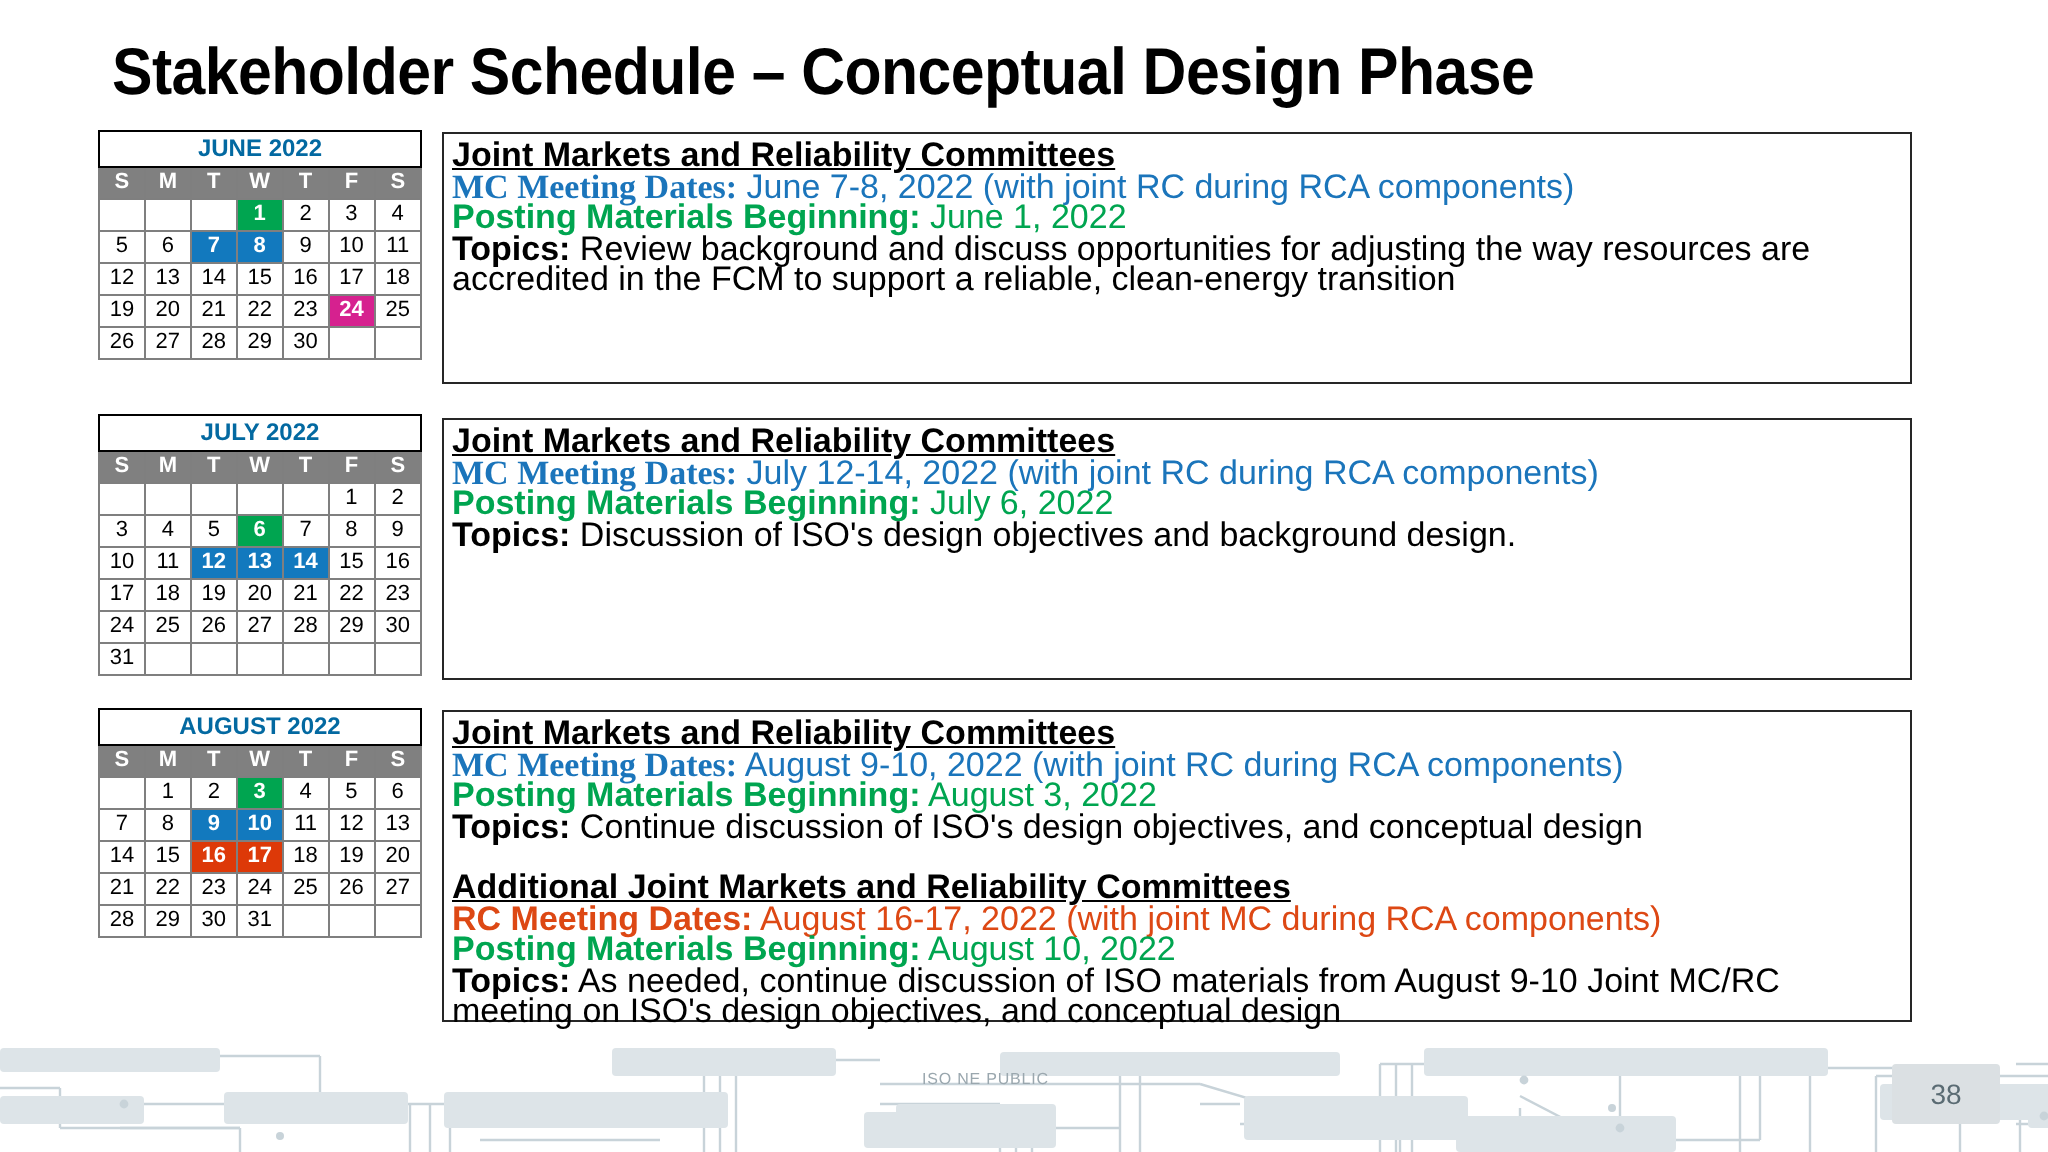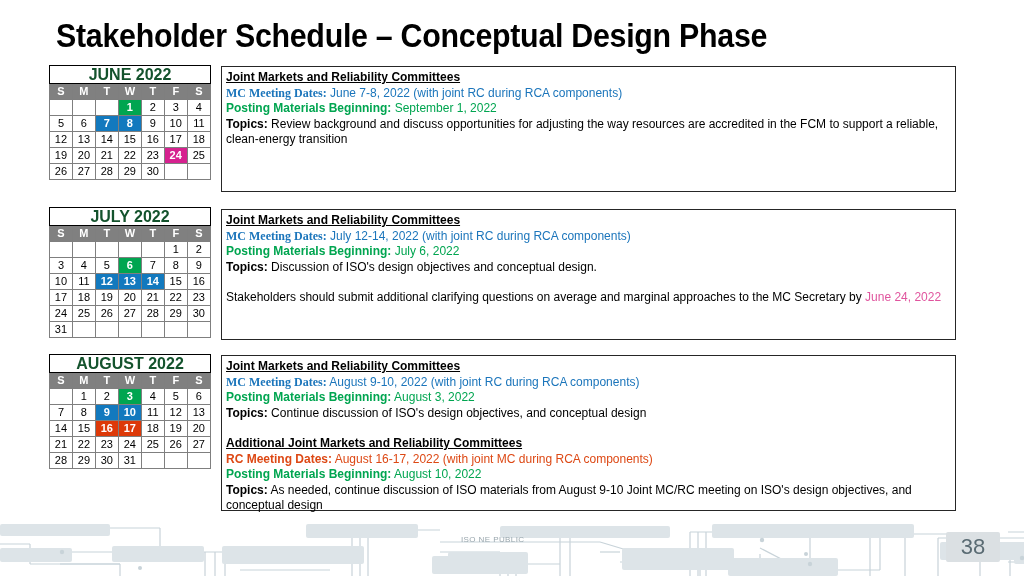--- a/index.html
+++ b/index.html
@@ -30,23 +30,23 @@
   .cal td,.cal th{
     border:1px solid #7f7f7f;
     width:23px;height:15px;
     font-size:11px;
     text-align:center;vertical-align:middle;
     padding:0;color:#000;font-weight:normal;
     line-height:15px;
   }
   .cal .cal-title{
     border:1px solid #000;
-    font-size:16px;font-weight:bold;
+    font-size:12px;font-weight:bold;
     height:17px;line-height:17px;
-    background:#fff;color:#14532d;
+    background:#fff;color:#0369a1;
   }
   .cal .dow{
     background:#808080;color:#ffffff;font-weight:bold;font-size:11px;
     border:1px solid #7f7f7f;
   }
   .cal td.green{background:#00A550;color:#ffffff;font-weight:bold;}
   .cal td.blue{background:#1279BE;color:#ffffff;font-weight:bold;}
   .cal td.magenta{background:#D6218F;color:#ffffff;font-weight:bold;}
   .cal td.red{background:#DD3908;color:#ffffff;font-weight:bold;}
   .cal td.empty{background:#fff;}
@@ -54,21 +54,21 @@
   #cal-june{left:49px;top:65px;}
   #cal-july{left:49px;top:207px;}
   #cal-august{left:49px;top:354px;padding-left:33px;}
 
   
   .tbox{
     position:absolute;
     border:1px solid #262626;
     background:#ffffff;
     box-sizing:border-box;
-    font-size:12px;
+    font-size:17px;
     line-height:15.5px;
     color:#000;
     padding:3px 4px 11px 4px;
   }
   #tbox-june{left:221px;top:66px;width:735px;height:126px;}
   #tbox-july{left:221px;top:209px;width:735px;height:131px;}
   #tbox-august{left:221px;top:355px;width:735px;height:156px;}
 
   .tbox p{margin:0;}
   .hdr{font-weight:bold;text-decoration:underline;}
@@ -91,21 +91,21 @@
   .iso-public{
     position:absolute;left:461px;top:17px;
     font-size:8px;color:#9aa7ae;letter-spacing:0.4px;
     font-weight:normal;
   }
   .pagenum{
     position:absolute;right:24px;top:14px;
     width:54px;height:30px;
     background:#dbe0e3;
     color:#5a6b73;
-    font-size:22px;
+    font-size:14px;
     text-align:center;line-height:30px;
     border-radius:2px;
   }
 </style>
 </head>
 <body>
 
 <div class="slide-title">Stakeholder Schedule – Conceptual Design Phase</div>
 
 <table class="cal" id="cal-june">
@@ -297,31 +297,30 @@
         <td class="empty">&nbsp;</td>
         <td class="empty">&nbsp;</td>
         <td class="empty">&nbsp;</td>
       </tr>
     </tbody>
   </table>
 
 <div class="tbox" id="tbox-june">
   <p class="hdr">Joint Markets and Reliability Committees</p>
   <p><span class="lbl-mc">MC Meeting Dates:</span><span class="val-mc"> June 7-8, 2022 (with joint RC during RCA components)</span></p>
-  <p><span class="lbl-post">Posting Materials Beginning:</span><span class="val-post"> September 1, 2022</span></p>
+  <p><span class="lbl-post">Posting Materials Beginning:</span><span class="val-post"> June 1, 2022</span></p>
   <p><span class="lbl-top">Topics:</span><span> Review background and discuss opportunities for adjusting the way resources are accredited in the FCM to support a reliable, clean-energy transition</span></p>
 </div>
 
 <div class="tbox" id="tbox-july">
   <p class="hdr">Joint Markets and Reliability Committees</p>
   <p><span class="lbl-mc">MC Meeting Dates:</span><span class="val-mc"> July 12-14, 2022 (with joint RC during RCA components)</span></p>
   <p><span class="lbl-post">Posting Materials Beginning:</span><span class="val-post"> July 6, 2022</span></p>
-  <p><span class="lbl-top">Topics:</span><span> Discussion of ISO's design objectives and conceptual design.</span></p>
+  <p><span class="lbl-top">Topics:</span><span> Discussion of ISO's design objectives and background design.</span></p>
   <p class="spacer">&nbsp;</p>
-  <p><span>Stakeholders should submit additional clarifying questions on average and marginal approaches to the MC Secretary by </span><span class="val-pink">June 24, 2022</span></p>
 </div>
 
 <div class="tbox" id="tbox-august">
   <p class="hdr">Joint Markets and Reliability Committees</p>
   <p><span class="lbl-mc">MC Meeting Dates:</span><span class="val-mc"> August 9-10, 2022 (with joint RC during RCA components)</span></p>
   <p><span class="lbl-post">Posting Materials Beginning:</span><span class="val-post"> August 3, 2022</span></p>
   <p><span class="lbl-top">Topics:</span><span> Continue discussion of ISO's design objectives, and conceptual design</span></p>
   <p class="spacer">&nbsp;</p>
   <p class="hdr">Additional Joint Markets and Reliability Committees</p>
   <p><span class="lbl-rc">RC Meeting Dates:</span><span class="val-rc"> August 16-17, 2022 (with joint MC during RCA components)</span></p>

